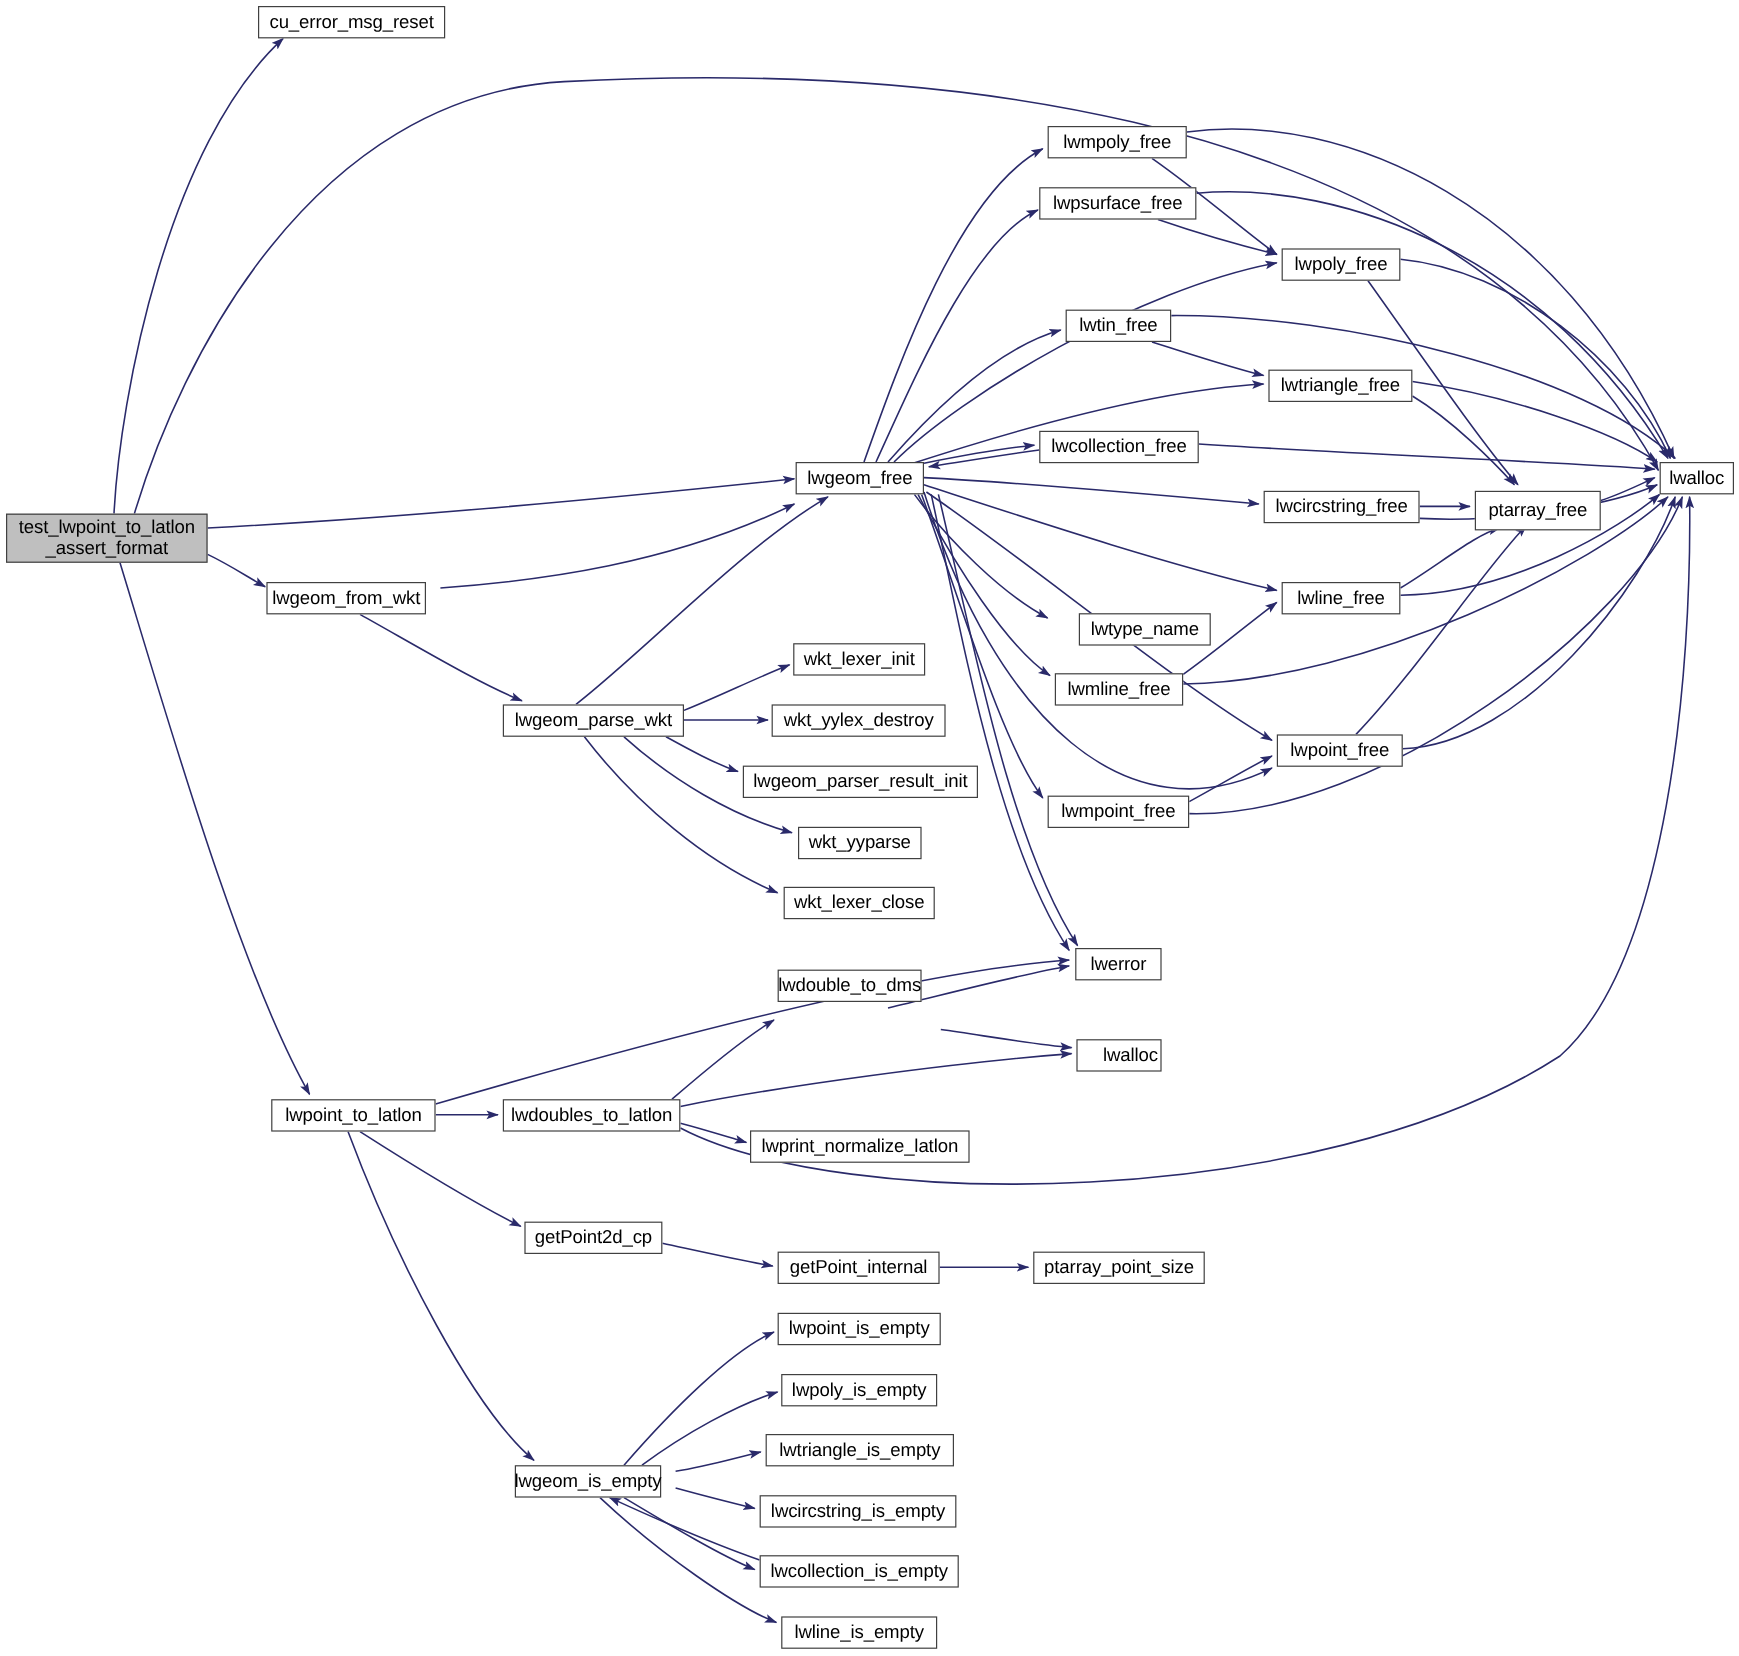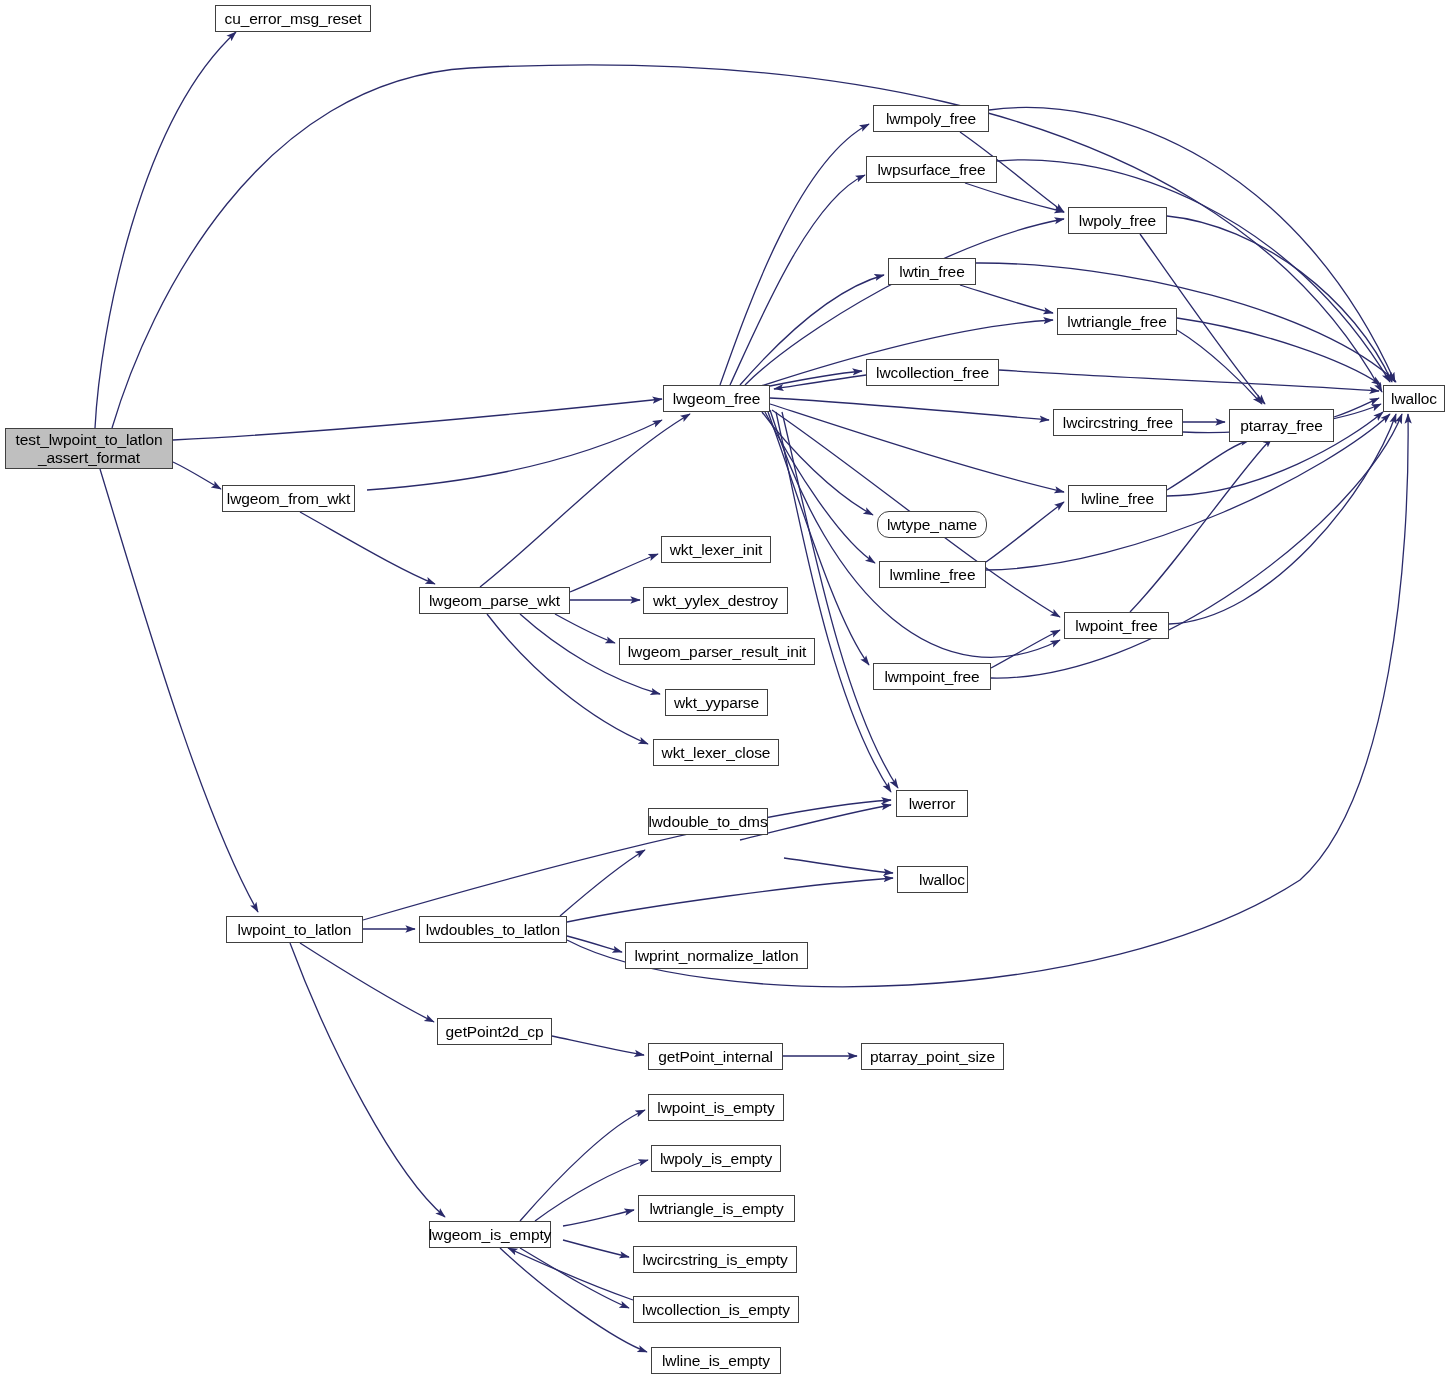--- a/index.html
+++ b/index.html
@@ -133,21 +133,21 @@
     <div class="node" style="left: 866px; top: 156px; width: 131px; height: 27px;">lwpsurface_free</div>
     <div class="node" style="left: 1068px; top: 207px; width: 99px; height: 27px;">lwpoly_free</div>
     <div class="node" style="left: 888px; top: 258px; width: 88px; height: 27px;">lwtin_free</div>
     <div class="node" style="left: 1057px; top: 308px; width: 120px; height: 27px;">lwtriangle_free</div>
     <div class="node" style="left: 866px; top: 359px; width: 133px; height: 27px;">lwcollection_free</div>
     <div class="node" style="left: 663px; top: 385px; width: 107px; height: 27px;">lwgeom_free</div>
     <div class="node" style="left: 1053px; top: 409px; width: 130px; height: 27px;">lwcircstring_free</div>
     <div class="node" style="left: 1229px; top: 409px; width: 105px; height: 33px;">ptarray_free</div>
     <div class="node" style="left: 1383px; top: 385px; width: 62px; height: 27px;">lwalloc</div>
     <div class="node" style="left: 1068px; top: 485px; width: 99px; height: 27px;">lwline_free</div>
-    <div class="node" style="left: 877px; top: 511px; width: 110px; height: 27px; border-radius: 12px;">lwtype_name</div>
+    <div class="node" style="left: 899px; top: 511px; width: 110px; height: 27px;">lwtype_name</div>
     <div class="node" style="left: 879px; top: 561px; width: 107px; height: 27px;">lwmline_free</div>
     <div class="node" style="left: 1064px; top: 612px; width: 105px; height: 27px;">lwpoint_free</div>
     <div class="node" style="left: 873px; top: 663px; width: 118px; height: 27px;">lwmpoint_free</div>
     <div class="node" style="left: 222px; top: 485px; width: 133px; height: 27px;">lwgeom_from_wkt</div>
     <div class="node" style="left: 661px; top: 536px; width: 110px; height: 27px;">wkt_lexer_init</div>
     <div class="node" style="left: 419px; top: 587px; width: 151px; height: 27px;">lwgeom_parse_wkt</div>
     <div class="node" style="left: 643px; top: 587px; width: 145px; height: 27px;">wkt_yylex_destroy</div>
     <div class="node" style="left: 619px; top: 638px; width: 196px; height: 27px;">lwgeom_parser_result_init</div>
     <div class="node" style="left: 665px; top: 689px; width: 103px; height: 27px;">wkt_yyparse</div>
     <div class="node" style="left: 653px; top: 739px; width: 126px; height: 27px;">wkt_lexer_close</div>

